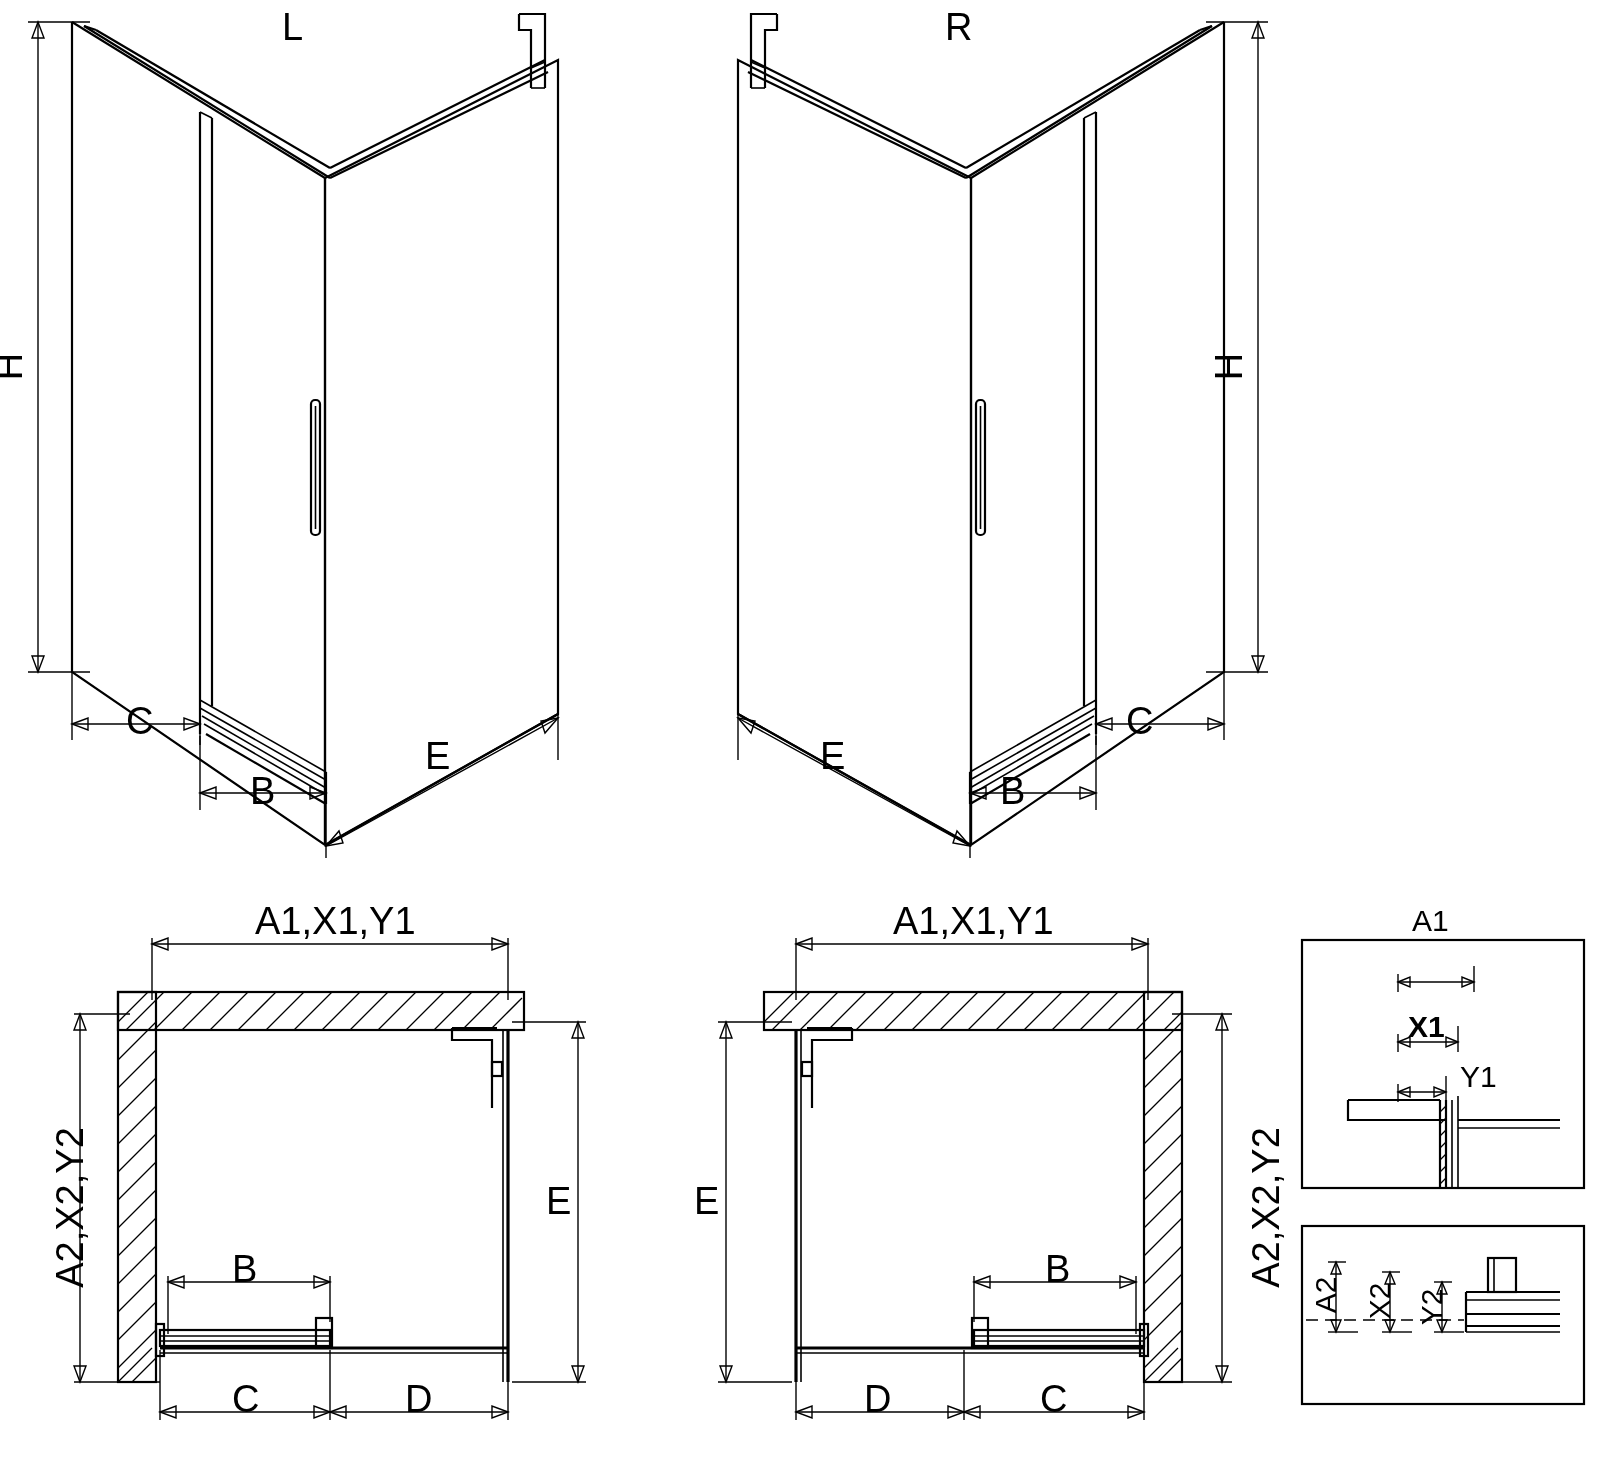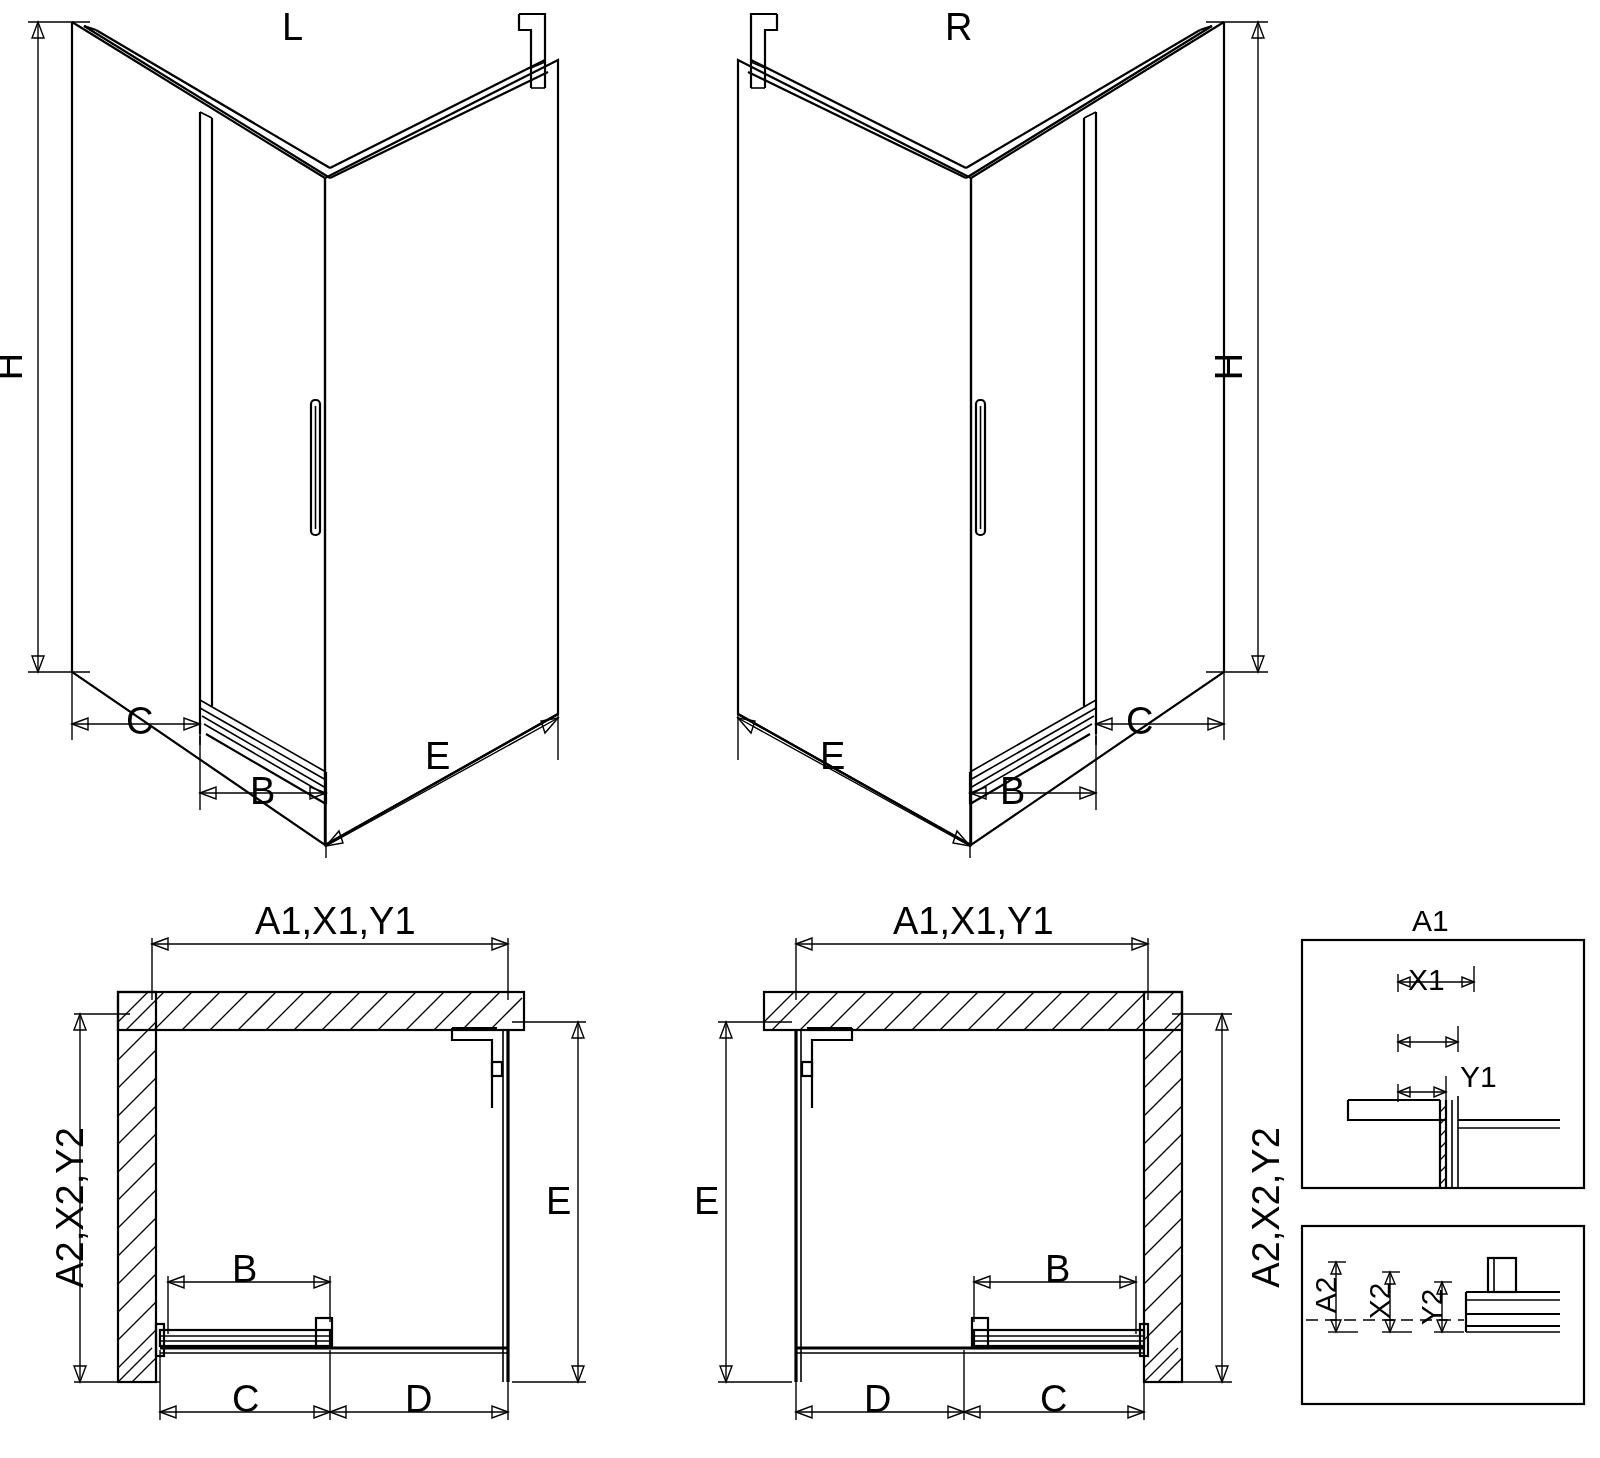--- a/index.html
+++ b/index.html
@@ -429,20 +429,20 @@
 <div class="lbl big" style="left:405px;top:1378px;">D</div>
 
 <div class="lbl big" style="left:893px;top:900px;">A1,X1,Y1</div>
 <div class="lbl big rot90" style="left:1186px;top:1186px;">A2,X2,Y2</div>
 <div class="lbl big" style="left:694px;top:1180px;">E</div>
 <div class="lbl big" style="left:1045px;top:1248px;">B</div>
 <div class="lbl big" style="left:864px;top:1378px;">D</div>
 <div class="lbl big" style="left:1040px;top:1378px;">C</div>
 
 <div class="lbl mid" style="left:1412px;top:904px;">A1</div>
-<div class="lbl mid" style="left:1408px;top:963px;">X1</div>
+<div class="lbl mid" style="left:1408px;top:1010px;font-weight:bold;">X1</div>
 <div class="lbl mid" style="left:1460px;top:1060px;">Y1</div>
 
 <div class="lbl mid rot90" style="left:1308px;top:1278px;">A2</div>
 <div class="lbl mid rot90" style="left:1362px;top:1284px;">X2</div>
 <div class="lbl mid rot90" style="left:1414px;top:1290px;">Y2</div>
 
 </div>
 
 </body></html>

